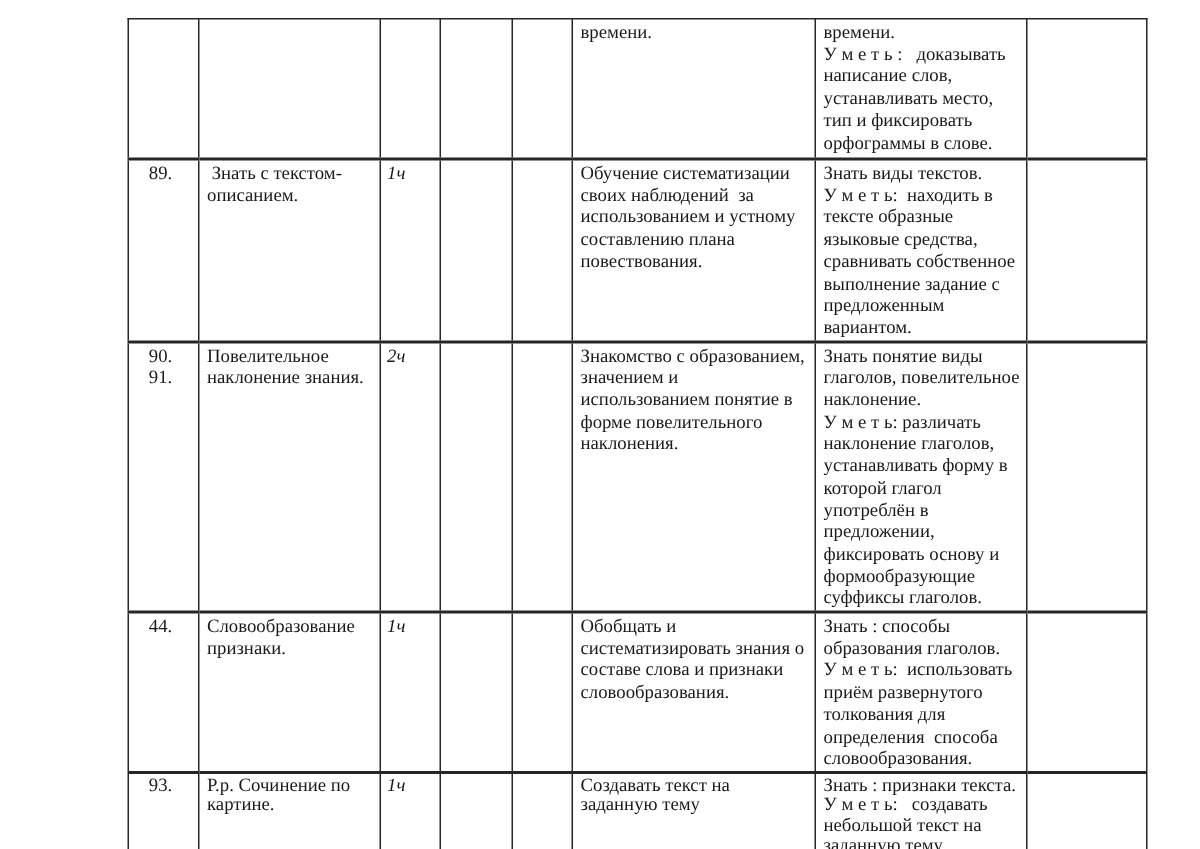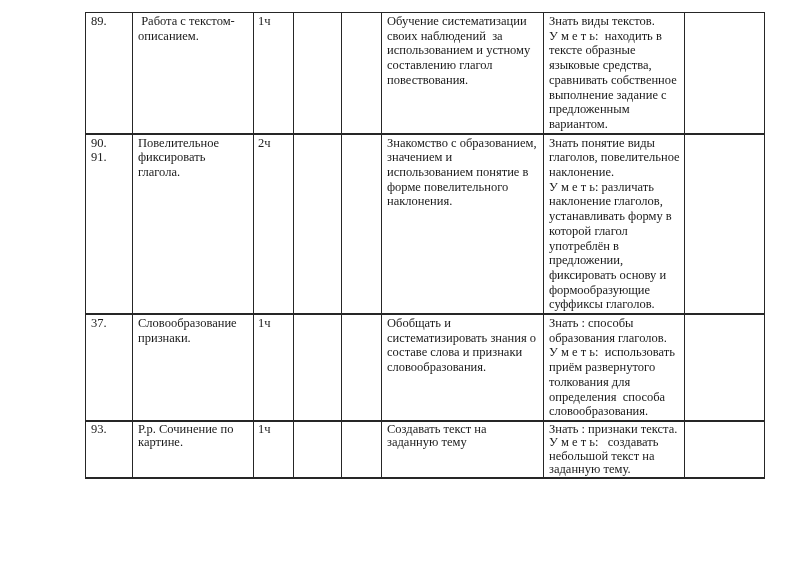--- a/index.html
+++ b/index.html
@@ -27,63 +27,74 @@
     line-height: 14.7px;
     white-space: pre-wrap;
     overflow: hidden;
     word-wrap: break-word;
   }
   tr.r0 td { height: 90px; }
   tr.r1 td { height: 100px; }
   tr.r2 td { height: 174px; margin-top: 46px; }
   tr.r3 td { height: 100px; }
   tr.r4 td { height: 50px; line-height: 13.3px; }
-  td.num   { text-align: left; padding-right: 9px; }
-  td.hours { padding-left: 4px; }
+  td.num   { text-align: center; padding-right: 9px; }
+  td.hours { padding-left: 4px; font-style: italic; }
 </style>
 </head>
 <body>
 
 <table class="doc">
   <colgroup>
     <col style="width:47px">
     <col style="width:121px">
     <col style="width:40px">
     <col style="width:48px">
     <col style="width:40px">
     <col style="width:162px">
     <col style="width:141px">
     <col style="width:80px">
   </colgroup>
   <tbody>
+    <tr class="r0">
+      <td class="num"></td>
+      <td class="topic"></td>
+      <td class="hours"></td>
+      <td class="aux"></td>
+      <td class="aux"></td>
+      <td class="act">времени.</td>
+      <td class="req">времени.
+У&nbsp;м&nbsp;е&nbsp;т&nbsp;ь :   доказывать написание слов, устанавливать место, тип и фиксировать орфограммы в слове.</td>
+      <td class="notes"></td>
+    </tr>
     <tr class="r1">
       <td class="num">89.</td>
-      <td class="topic"> Работа с текстом-описанием.</td>
+      <td class="topic"> Знать с текстом-описанием.</td>
       <td class="hours">1ч</td>
       <td class="aux"></td>
       <td class="aux"></td>
-      <td class="act">Обучение систематизации своих наблюдений  за использованием и устному составлению глагол повествования.</td>
+      <td class="act">Обучение систематизации своих наблюдений  за использованием и устному составлению плана повествования.</td>
       <td class="req">Знать виды текстов.
 У&nbsp;м&nbsp;е&nbsp;т&nbsp;ь:  находить в тексте образные языковые средства, сравнивать собственное выполнение задание с предложенным вариантом.</td>
       <td class="notes"></td>
     </tr>
     <tr class="r2">
       <td class="num">90.
 91.</td>
-      <td class="topic">Повелительное фиксировать глагола.</td>
+      <td class="topic">Повелительное наклонение знания.</td>
       <td class="hours">2ч</td>
       <td class="aux"></td>
       <td class="aux"></td>
       <td class="act">Знакомство с образованием, значением и использованием понятие в форме повелительного наклонения.</td>
       <td class="req">Знать понятие виды глаголов, повелительное наклонение.
 У&nbsp;м&nbsp;е&nbsp;т&nbsp;ь: различать наклонение глаголов, устанавливать форму в которой глагол употреблён в предложении, фиксировать основу и формообразующие суффиксы глаголов.</td>
       <td class="notes"></td>
     </tr>
     <tr class="r3">
-      <td class="num">37.</td>
+      <td class="num">44.</td>
       <td class="topic">Словообразование признаки.</td>
       <td class="hours">1ч</td>
       <td class="aux"></td>
       <td class="aux"></td>
       <td class="act">Обобщать и систематизировать знания о составе слова и признаки словообразования.</td>
       <td class="req">Знать : способы образования глаголов.
 У&nbsp;м&nbsp;е&nbsp;т&nbsp;ь:  использовать приём развернутого толкования для определения  способа словообразования.</td>
       <td class="notes"></td>
     </tr>
     <tr class="r4">

